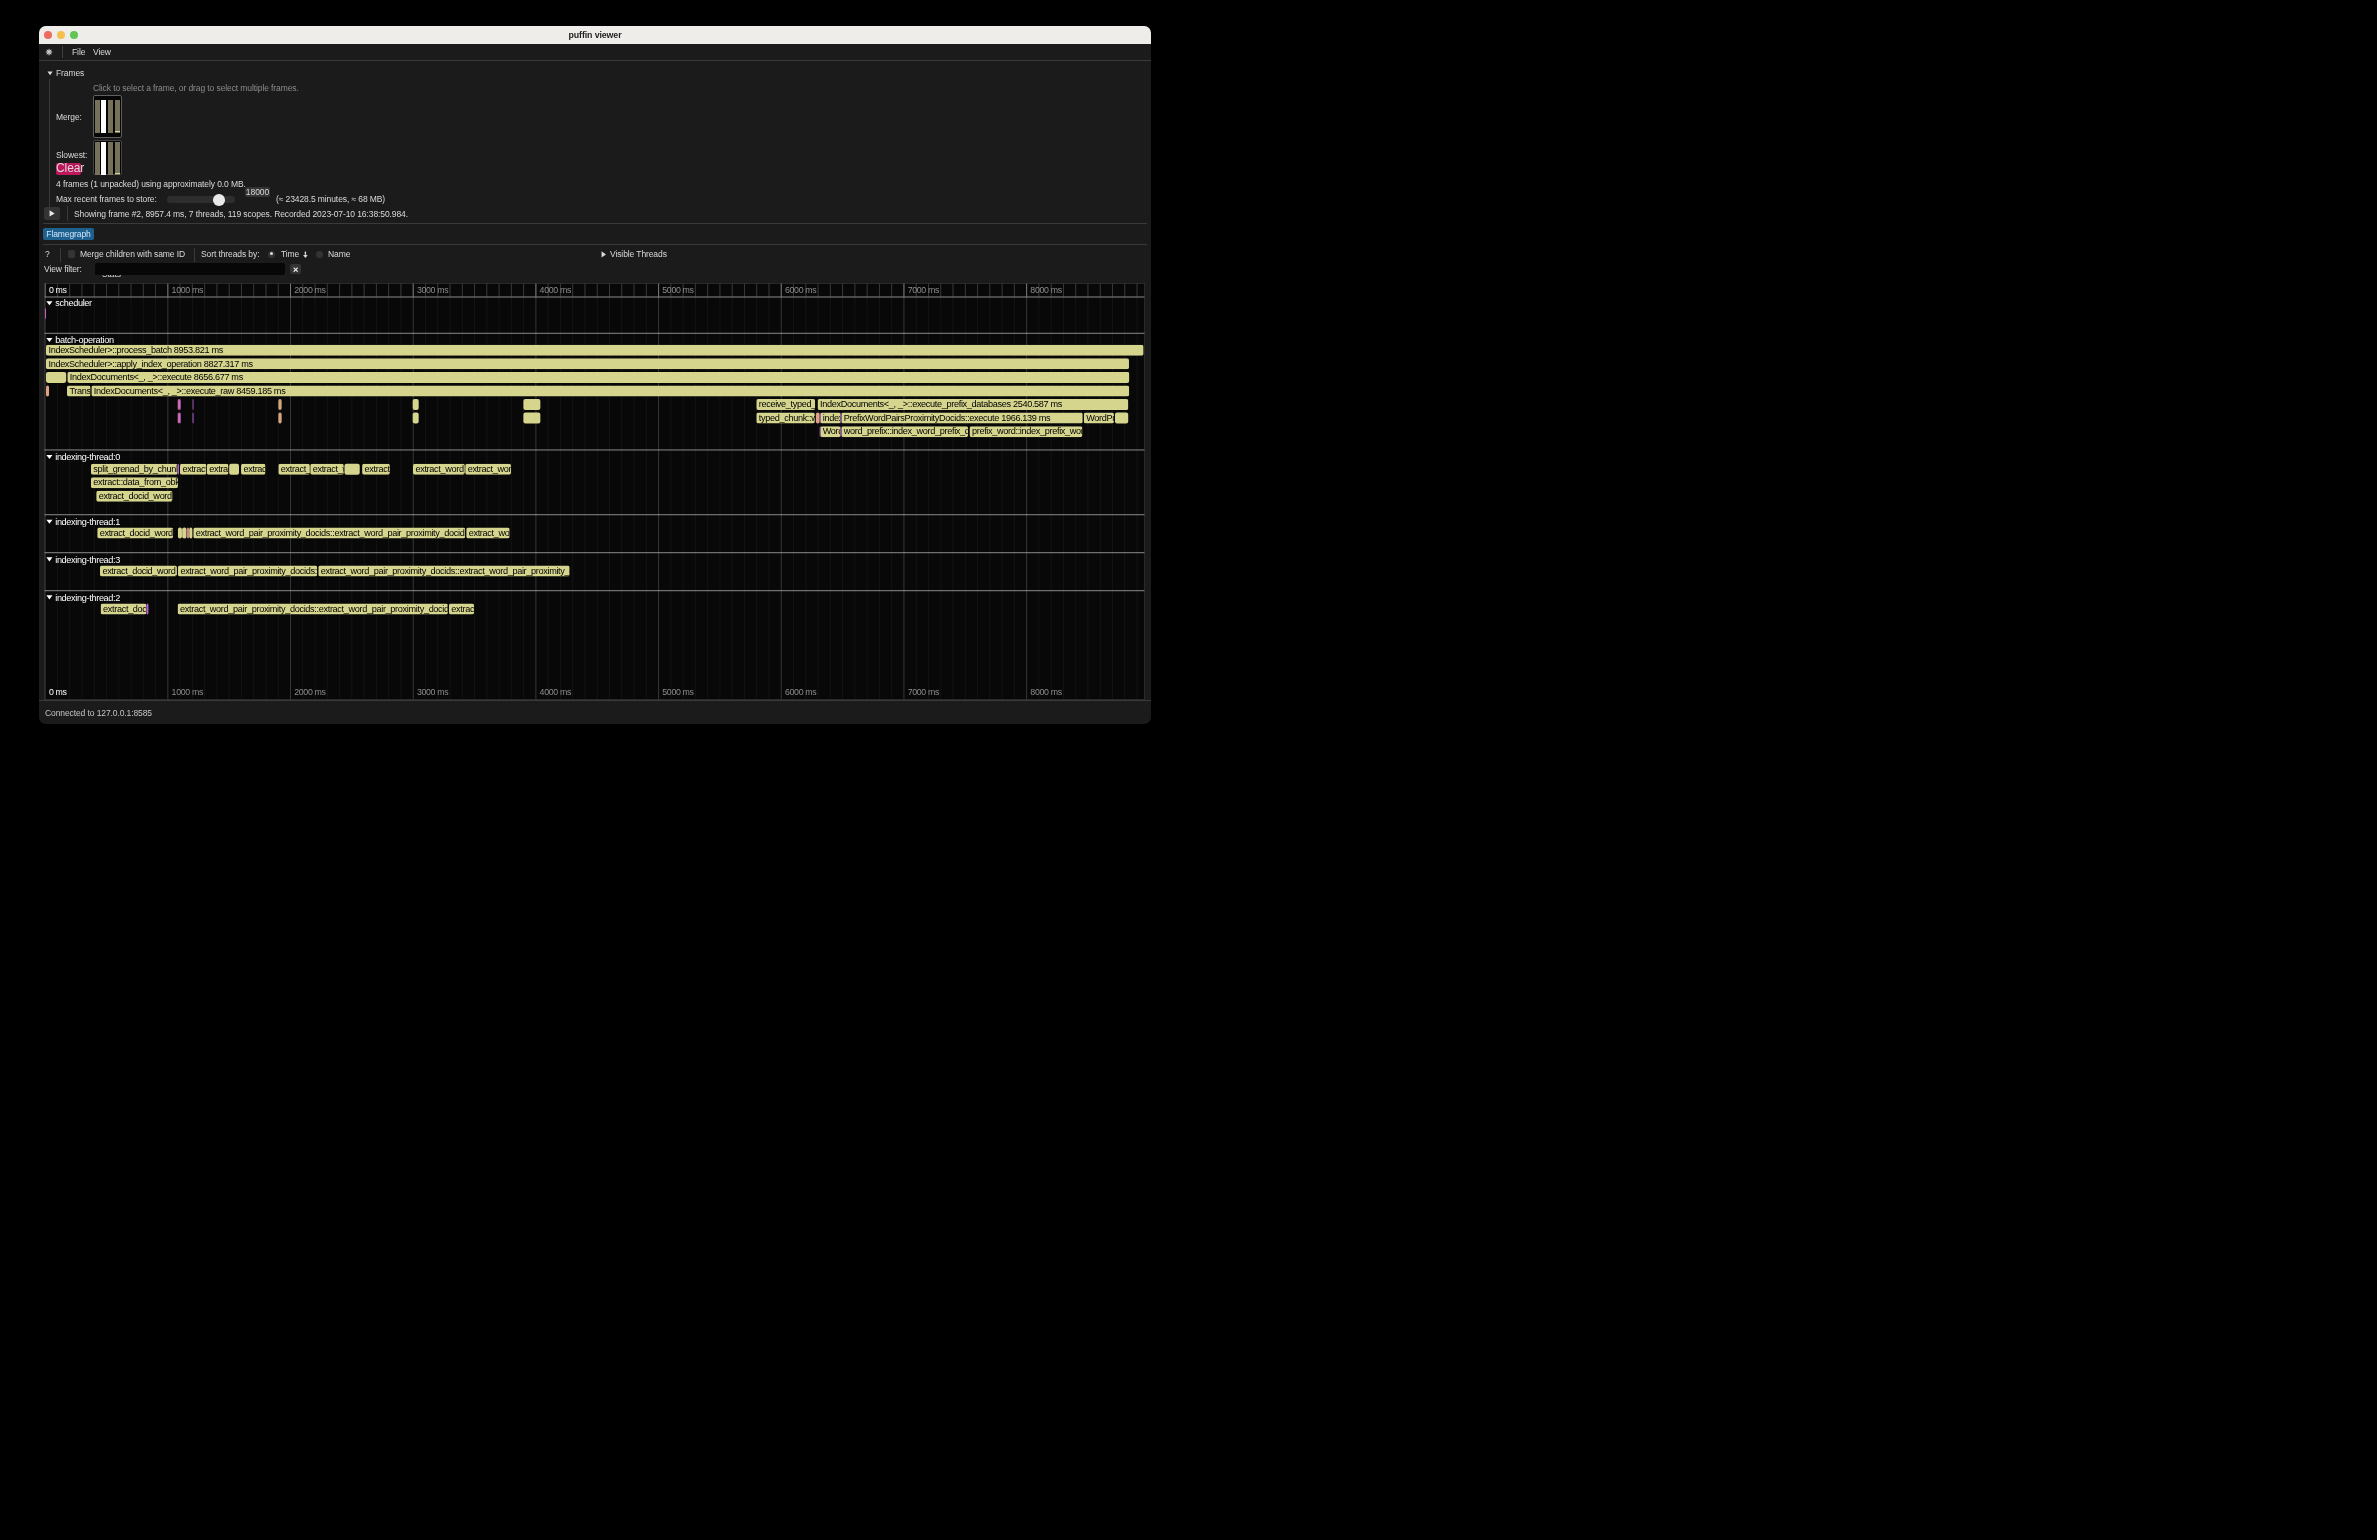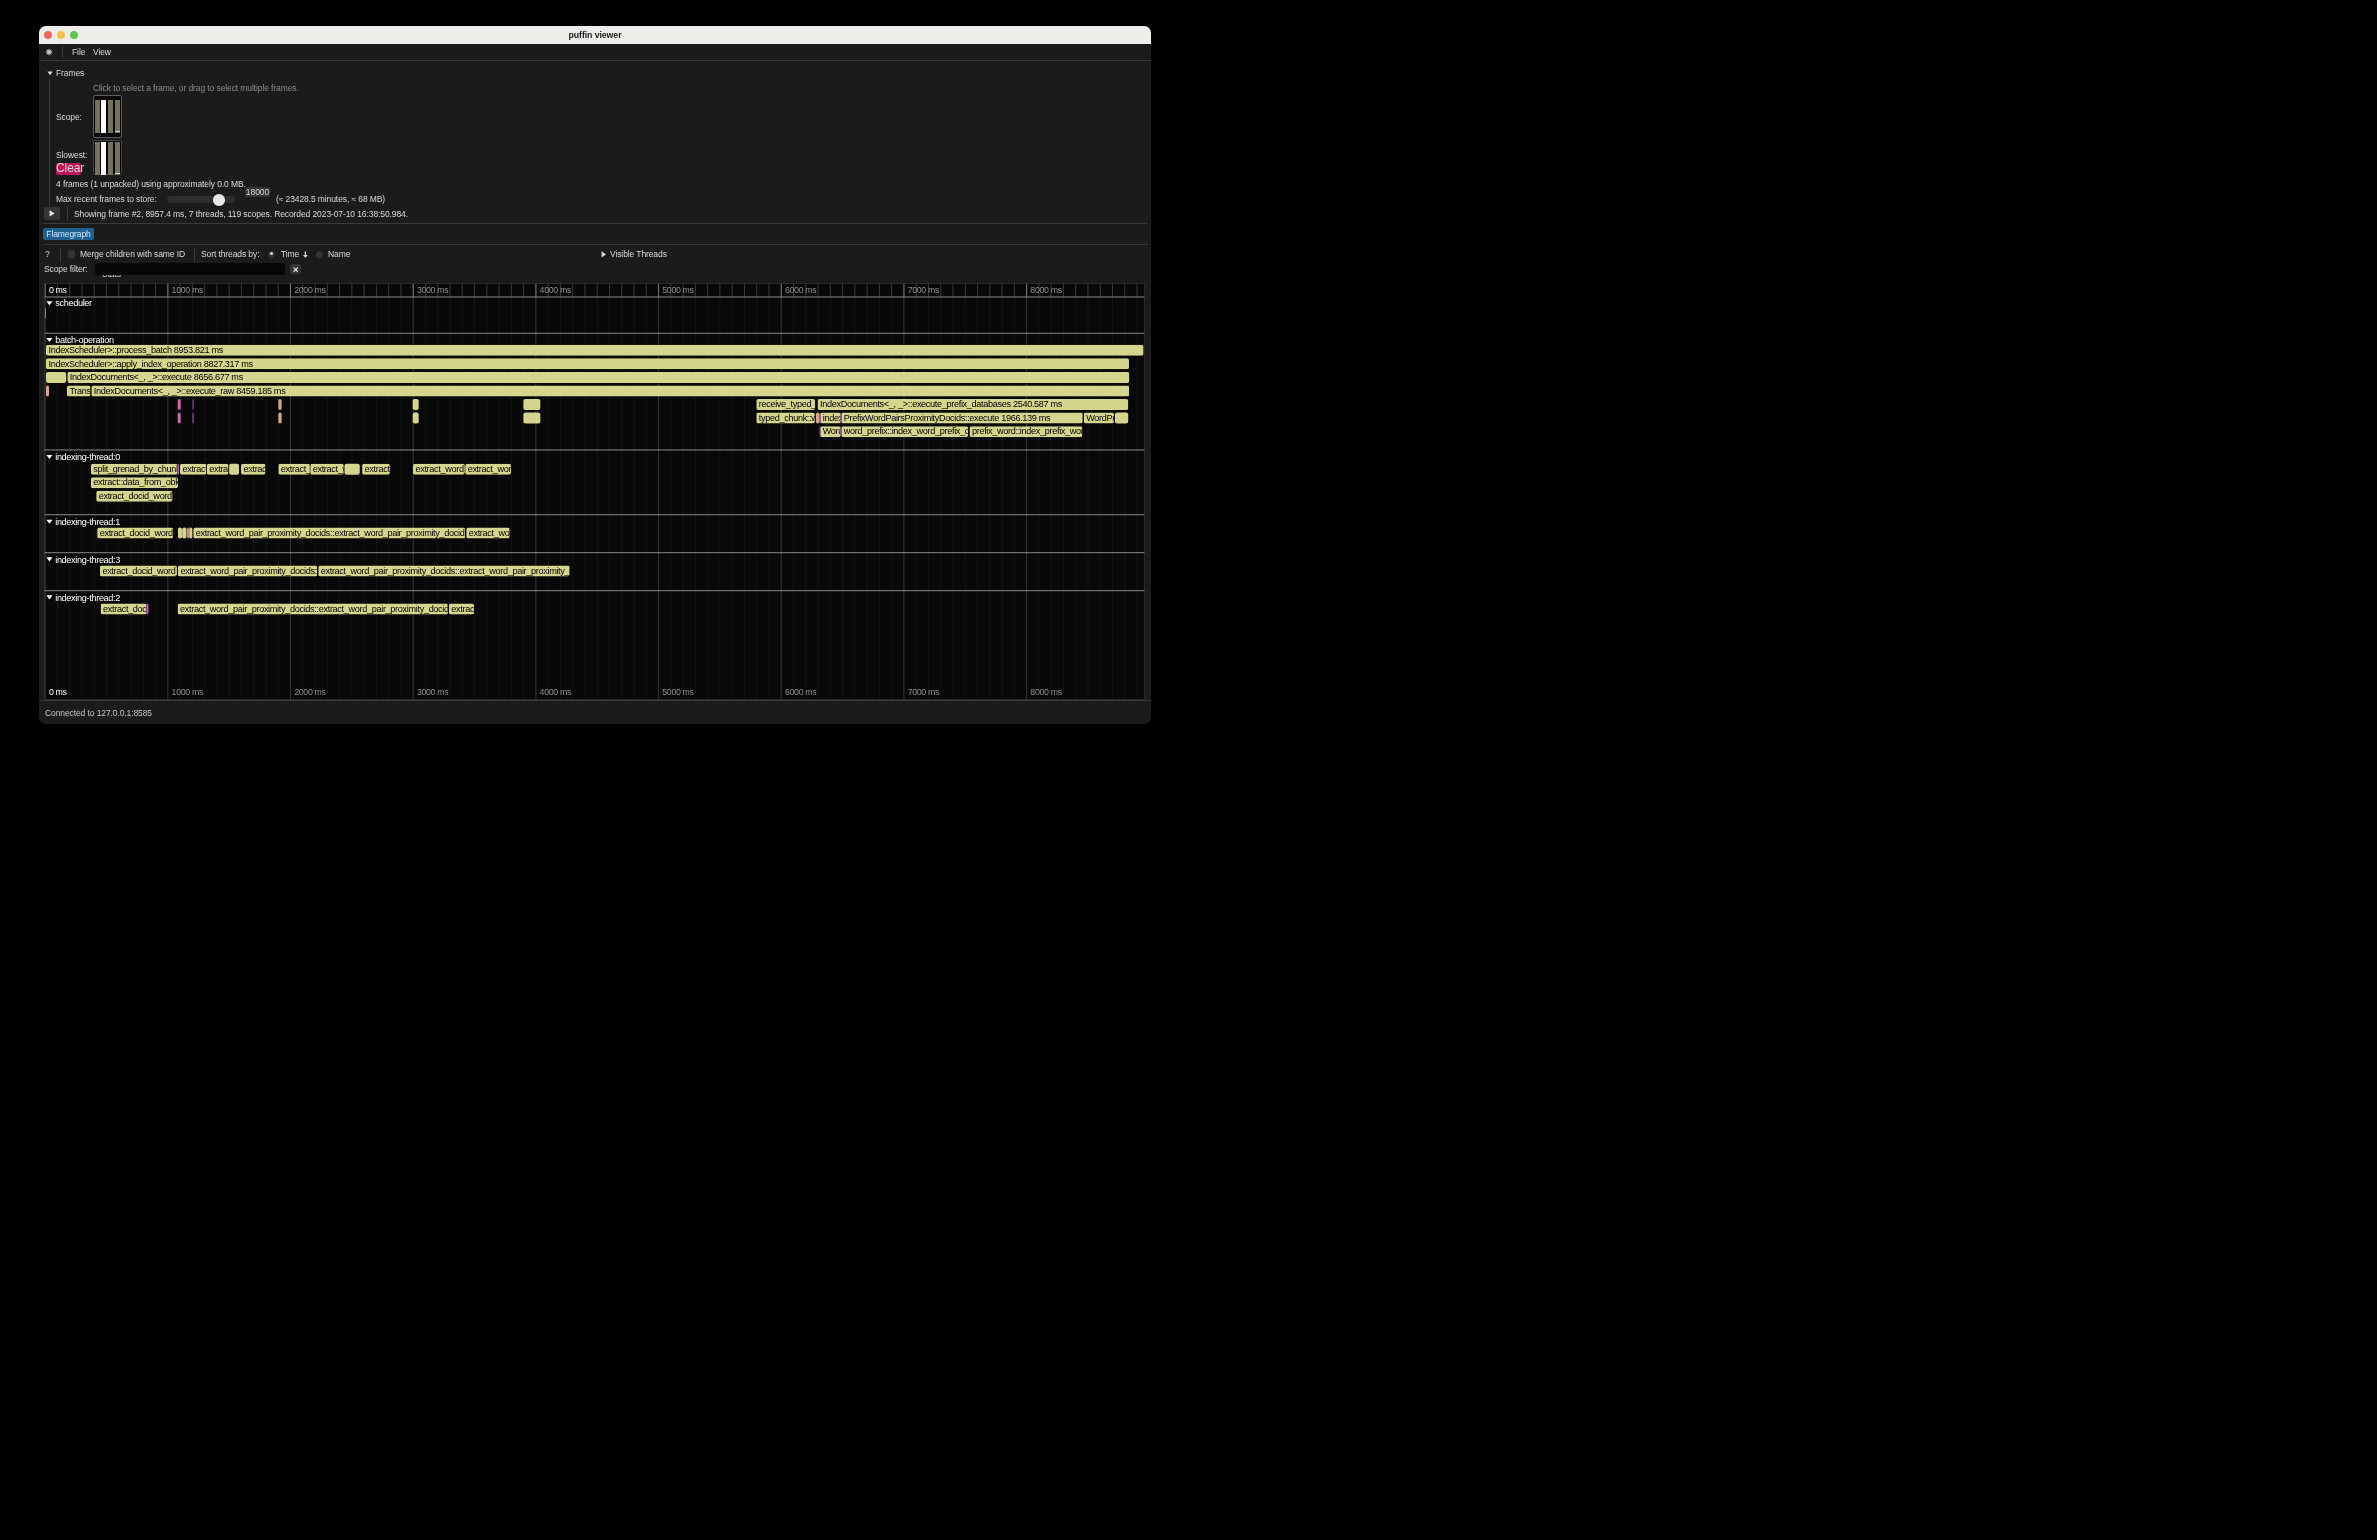--- a/index.html
+++ b/index.html
@@ -28,21 +28,21 @@
   </svg>
 <div style="position:absolute;left:62px;top:46px;width:0.7px;height:12.2px;background:#3f3f3f"></div>
 <div style="position:absolute;left:72px;top:46px;height:12.2px;line-height:12.2px;font-size:8.5px;color:#dadada;letter-spacing:-0.1px;white-space:pre;">File</div>
 <div style="position:absolute;left:93px;top:46px;height:12.2px;line-height:12.2px;font-size:8.5px;color:#dadada;letter-spacing:-0.1px;white-space:pre;">View</div>
 <svg width="6.1" height="4.7" viewBox="0 0 9 7" style="position:absolute;left:47px;top:71px">
     <path d="M0.6 0.8H8.4L4.5 6.2Z" fill="#dadada"></path>
   </svg>
 <div style="position:absolute;left:56px;top:67px;height:12.2px;line-height:12.2px;font-size:8.5px;color:#dadada;letter-spacing:-0.1px;white-space:pre;text-align:center;">Frames</div>
 <div style="position:absolute;left:49px;top:79px;width:0.7px;height:128px;background:#3a3a3a"></div>
 <div style="position:absolute;left:93px;top:82px;height:12.2px;line-height:12.2px;font-size:8.5px;color:#8c8c8c;letter-spacing:-0.1px;white-space:pre;">Click to select a frame, or drag to select multiple frames.</div>
-<div style="position:absolute;left:56px;top:111px;height:12.2px;line-height:12.2px;font-size:8.5px;color:#dadada;letter-spacing:-0.1px;white-space:pre;">Scope:</div>
+<div style="position:absolute;left:56px;top:111px;height:12.2px;line-height:12.2px;font-size:8.5px;color:#dadada;letter-spacing:-0.1px;white-space:pre;">Merge:</div>
 <div style="position:absolute;left:56px;top:149px;height:12.2px;line-height:12.2px;font-size:8.5px;color:#dadada;letter-spacing:-0.1px;white-space:pre;">Slowest:</div>
 <div style="position:absolute;left:93px;top:95px;width:29px;height:43px;background:#050505;border:1px solid #5f5f5f;border-radius:2px;box-sizing:border-box"></div>
 <div style="position:absolute;left:95px;top:100px;width:5.4px;height:33px;background:#76715a"></div>
 <div style="position:absolute;left:101px;top:100px;width:5.4px;height:33px;background:#ffffff"></div>
 <div style="position:absolute;left:108px;top:100px;width:5.4px;height:33px;background:#76715a"></div>
 <div style="position:absolute;left:115px;top:100px;width:5.4px;height:33px;background:#76715a"></div>
 <div style="position:absolute;left:115px;top:131px;width:5.4px;height:1.4px;background:#d8d89a"></div>
 <div style="position:absolute;left:93px;top:140px;width:29px;height:35px;background:#050505;border:1px solid #434343;border-radius:2px;box-sizing:border-box"></div>
 <div style="position:absolute;left:95px;top:142px;width:5.4px;height:33px;background:#76715a"></div>
 <div style="position:absolute;left:101px;top:142px;width:5.4px;height:33px;background:#ffffff"></div>
@@ -78,21 +78,21 @@
 <svg width="6.8" height="7.5" viewBox="0 0 10 11" style="position:absolute;left:302px;top:251px">
     <path d="M5 0.8V5.6" stroke="#dadada" stroke-width="2" fill="none"></path>
     <path d="M5 10.4L1.6 5.8H8.4Z" fill="#dadada"></path>
   </svg>
 <div style="position:absolute;left:316px;top:251px;width:7.1px;height:7.1px;background:#343434;border-radius:50%"></div>
 <div style="position:absolute;left:328px;top:248px;height:12.2px;line-height:12.2px;font-size:8.5px;color:#dadada;letter-spacing:-0.1px;white-space:pre;">Name</div>
 <svg width="5.4" height="6.8" viewBox="0 0 8 10" style="position:absolute;left:601px;top:251px">
     <path d="M0.8 0.5L7.4 5L0.8 9.5Z" fill="#dadada"></path>
   </svg>
 <div style="position:absolute;left:610px;top:248px;height:12.2px;line-height:12.2px;font-size:8.5px;color:#dadada;letter-spacing:-0.1px;white-space:pre;">Visible Threads</div>
-<div style="position:absolute;left:44px;top:263px;height:12.2px;line-height:12.2px;font-size:8.5px;color:#dadada;letter-spacing:-0.1px;white-space:pre;">Scope filter:</div>
+<div style="position:absolute;left:44px;top:263px;height:12.2px;line-height:12.2px;font-size:8.5px;color:#dadada;letter-spacing:-0.1px;white-space:pre;">View filter:</div>
 <div style="position:absolute;left:95px;top:263px;width:190px;height:11.7px;background:#070707;border-radius:2px"></div>
 <div style="position:absolute;left:290px;top:264px;width:11px;height:9.8px;background:#343434;border-radius:2px"></div>
 <svg width="5.4" height="5.4" viewBox="0 0 8 8" style="position:absolute;left:293px;top:267px">
     <path d="M1 1L7 7M7 1L1 7" stroke="#e8e8e8" stroke-width="1.8"></path>
   </svg>
 <svg width="1101" height="417" viewBox="0 0 1623.25 614.5" style="position:absolute;left:44px;top:283px;font-family:&quot;Liberation Sans&quot;,sans-serif">
 <rect x="0" y="0" width="1623.25" height="614.5" fill="#080808"></rect>
 <path d="M19.79 0V614.5 M37.88 0V614.5 M55.96 0V614.5 M74.05 0V614.5 M92.14 0V614.5 M110.23 0V614.5 M128.32 0V614.5 M146.4 0V614.5 M164.49 0V614.5 M200.67 0V614.5 M218.76 0V614.5 M236.84 0V614.5 M254.93 0V614.5 M273.02 0V614.5 M291.11 0V614.5 M309.2 0V614.5 M327.28 0V614.5 M345.37 0V614.5 M381.55 0V614.5 M399.64 0V614.5 M417.72 0V614.5 M435.81 0V614.5 M453.9 0V614.5 M471.99 0V614.5 M490.08 0V614.5 M508.16 0V614.5 M526.25 0V614.5 M562.43 0V614.5 M580.52 0V614.5 M598.6 0V614.5 M616.69 0V614.5 M634.78 0V614.5 M652.87 0V614.5 M670.96 0V614.5 M689.04 0V614.5 M707.13 0V614.5 M743.31 0V614.5 M761.4 0V614.5 M779.48 0V614.5 M797.57 0V614.5 M815.66 0V614.5 M833.75 0V614.5 M851.84 0V614.5 M869.92 0V614.5 M888.01 0V614.5 M924.19 0V614.5 M942.28 0V614.5 M960.36 0V614.5 M978.45 0V614.5 M996.54 0V614.5 M1014.63 0V614.5 M1032.72 0V614.5 M1050.8 0V614.5 M1068.89 0V614.5 M1105.07 0V614.5 M1123.16 0V614.5 M1141.24 0V614.5 M1159.33 0V614.5 M1177.42 0V614.5 M1195.51 0V614.5 M1213.6 0V614.5 M1231.68 0V614.5 M1249.77 0V614.5 M1285.95 0V614.5 M1304.04 0V614.5 M1322.12 0V614.5 M1340.21 0V614.5 M1358.3 0V614.5 M1376.39 0V614.5 M1394.48 0V614.5 M1412.56 0V614.5 M1430.65 0V614.5 M1466.83 0V614.5 M1484.92 0V614.5 M1503.0 0V614.5 M1521.09 0V614.5 M1539.18 0V614.5 M1557.27 0V614.5 M1575.36 0V614.5 M1593.44 0V614.5 M1611.53 0V614.5" stroke="#191919" stroke-width="1" fill="none"></path>
 <path d="M1.7 0V614.5 M182.58 0V614.5 M363.46 0V614.5 M544.34 0V614.5 M725.22 0V614.5 M906.1 0V614.5 M1086.98 0V614.5 M1267.86 0V614.5 M1448.74 0V614.5" stroke="#4d4d4d" stroke-width="1" fill="none"></path>
 <path d="M19.79 0V20 M37.88 0V20 M55.96 0V20 M74.05 0V20 M92.14 0V20 M110.23 0V20 M128.32 0V20 M146.4 0V20 M164.49 0V20 M200.67 0V20 M218.76 0V20 M236.84 0V20 M254.93 0V20 M273.02 0V20 M291.11 0V20 M309.2 0V20 M327.28 0V20 M345.37 0V20 M381.55 0V20 M399.64 0V20 M417.72 0V20 M435.81 0V20 M453.9 0V20 M471.99 0V20 M490.08 0V20 M508.16 0V20 M526.25 0V20 M562.43 0V20 M580.52 0V20 M598.6 0V20 M616.69 0V20 M634.78 0V20 M652.87 0V20 M670.96 0V20 M689.04 0V20 M707.13 0V20 M743.31 0V20 M761.4 0V20 M779.48 0V20 M797.57 0V20 M815.66 0V20 M833.75 0V20 M851.84 0V20 M869.92 0V20 M888.01 0V20 M924.19 0V20 M942.28 0V20 M960.36 0V20 M978.45 0V20 M996.54 0V20 M1014.63 0V20 M1032.72 0V20 M1050.8 0V20 M1068.89 0V20 M1105.07 0V20 M1123.16 0V20 M1141.24 0V20 M1159.33 0V20 M1177.42 0V20 M1195.51 0V20 M1213.6 0V20 M1231.68 0V20 M1249.77 0V20 M1285.95 0V20 M1304.04 0V20 M1322.12 0V20 M1340.21 0V20 M1358.3 0V20 M1376.39 0V20 M1394.48 0V20 M1412.56 0V20 M1430.65 0V20 M1466.83 0V20 M1484.92 0V20 M1503.0 0V20 M1521.09 0V20 M1539.18 0V20 M1557.27 0V20 M1575.36 0V20 M1593.44 0V20 M1611.53 0V20" stroke="#4a4a4a" stroke-width="1" fill="none"></path>

